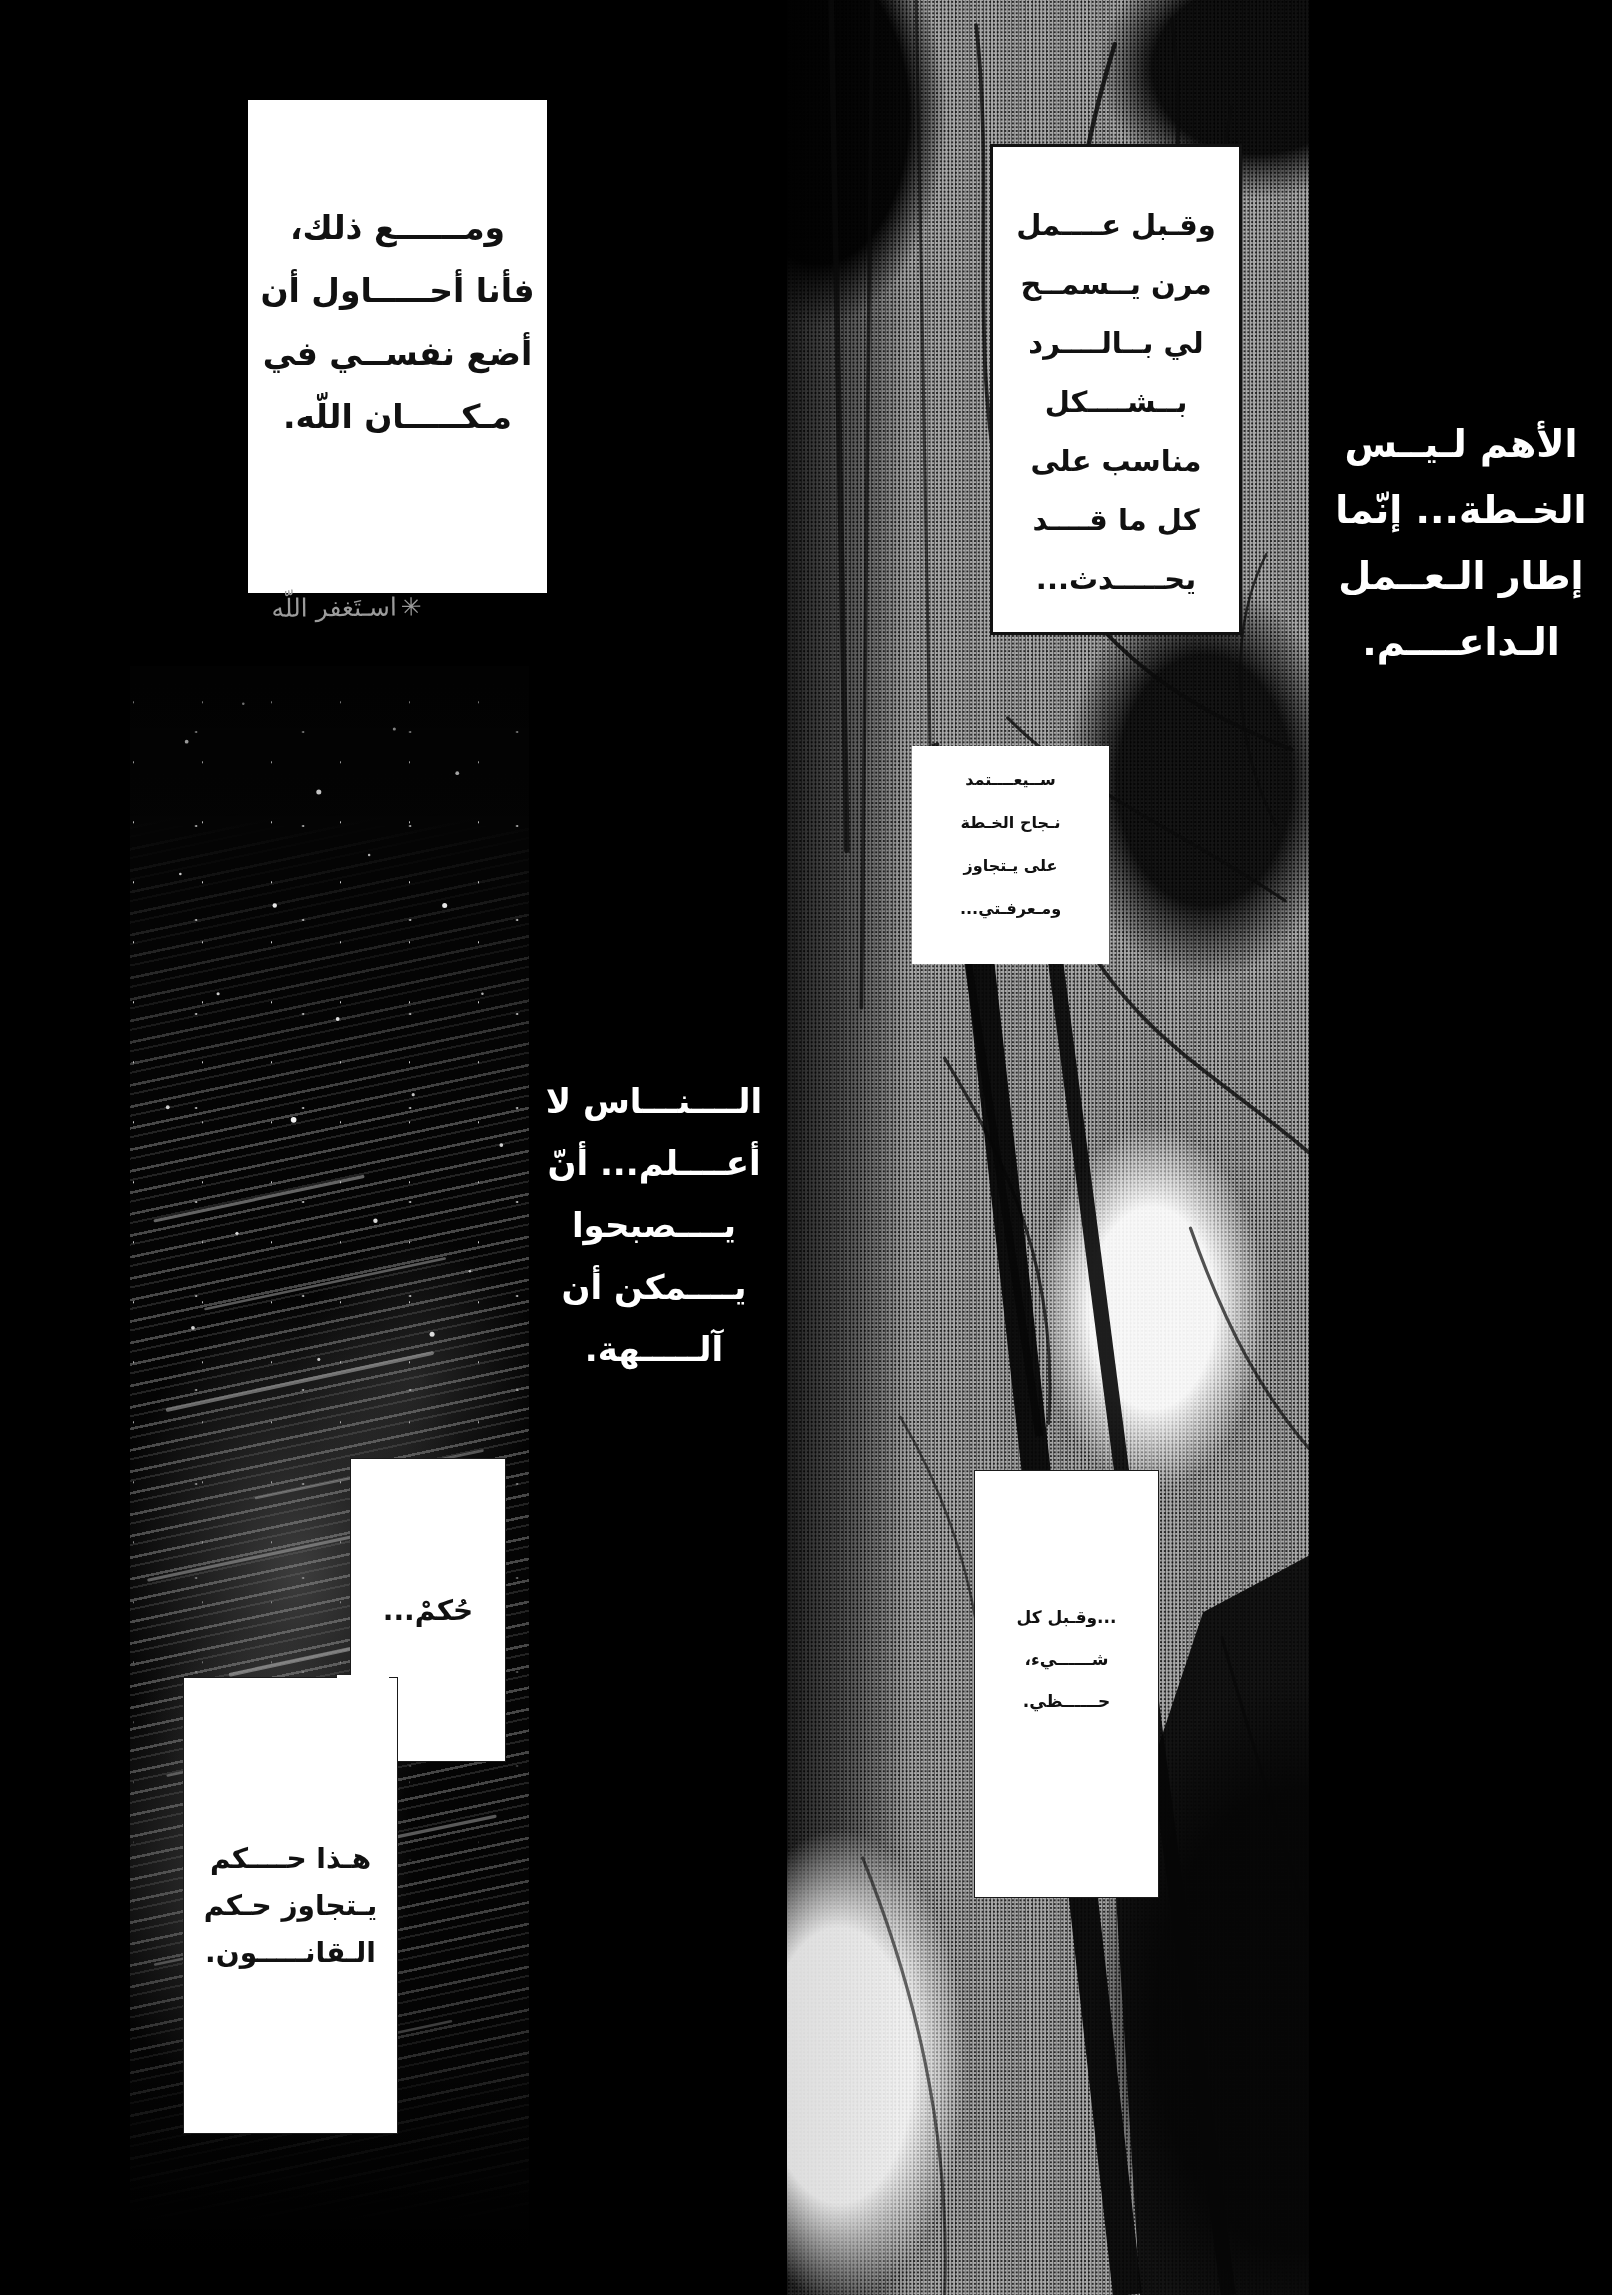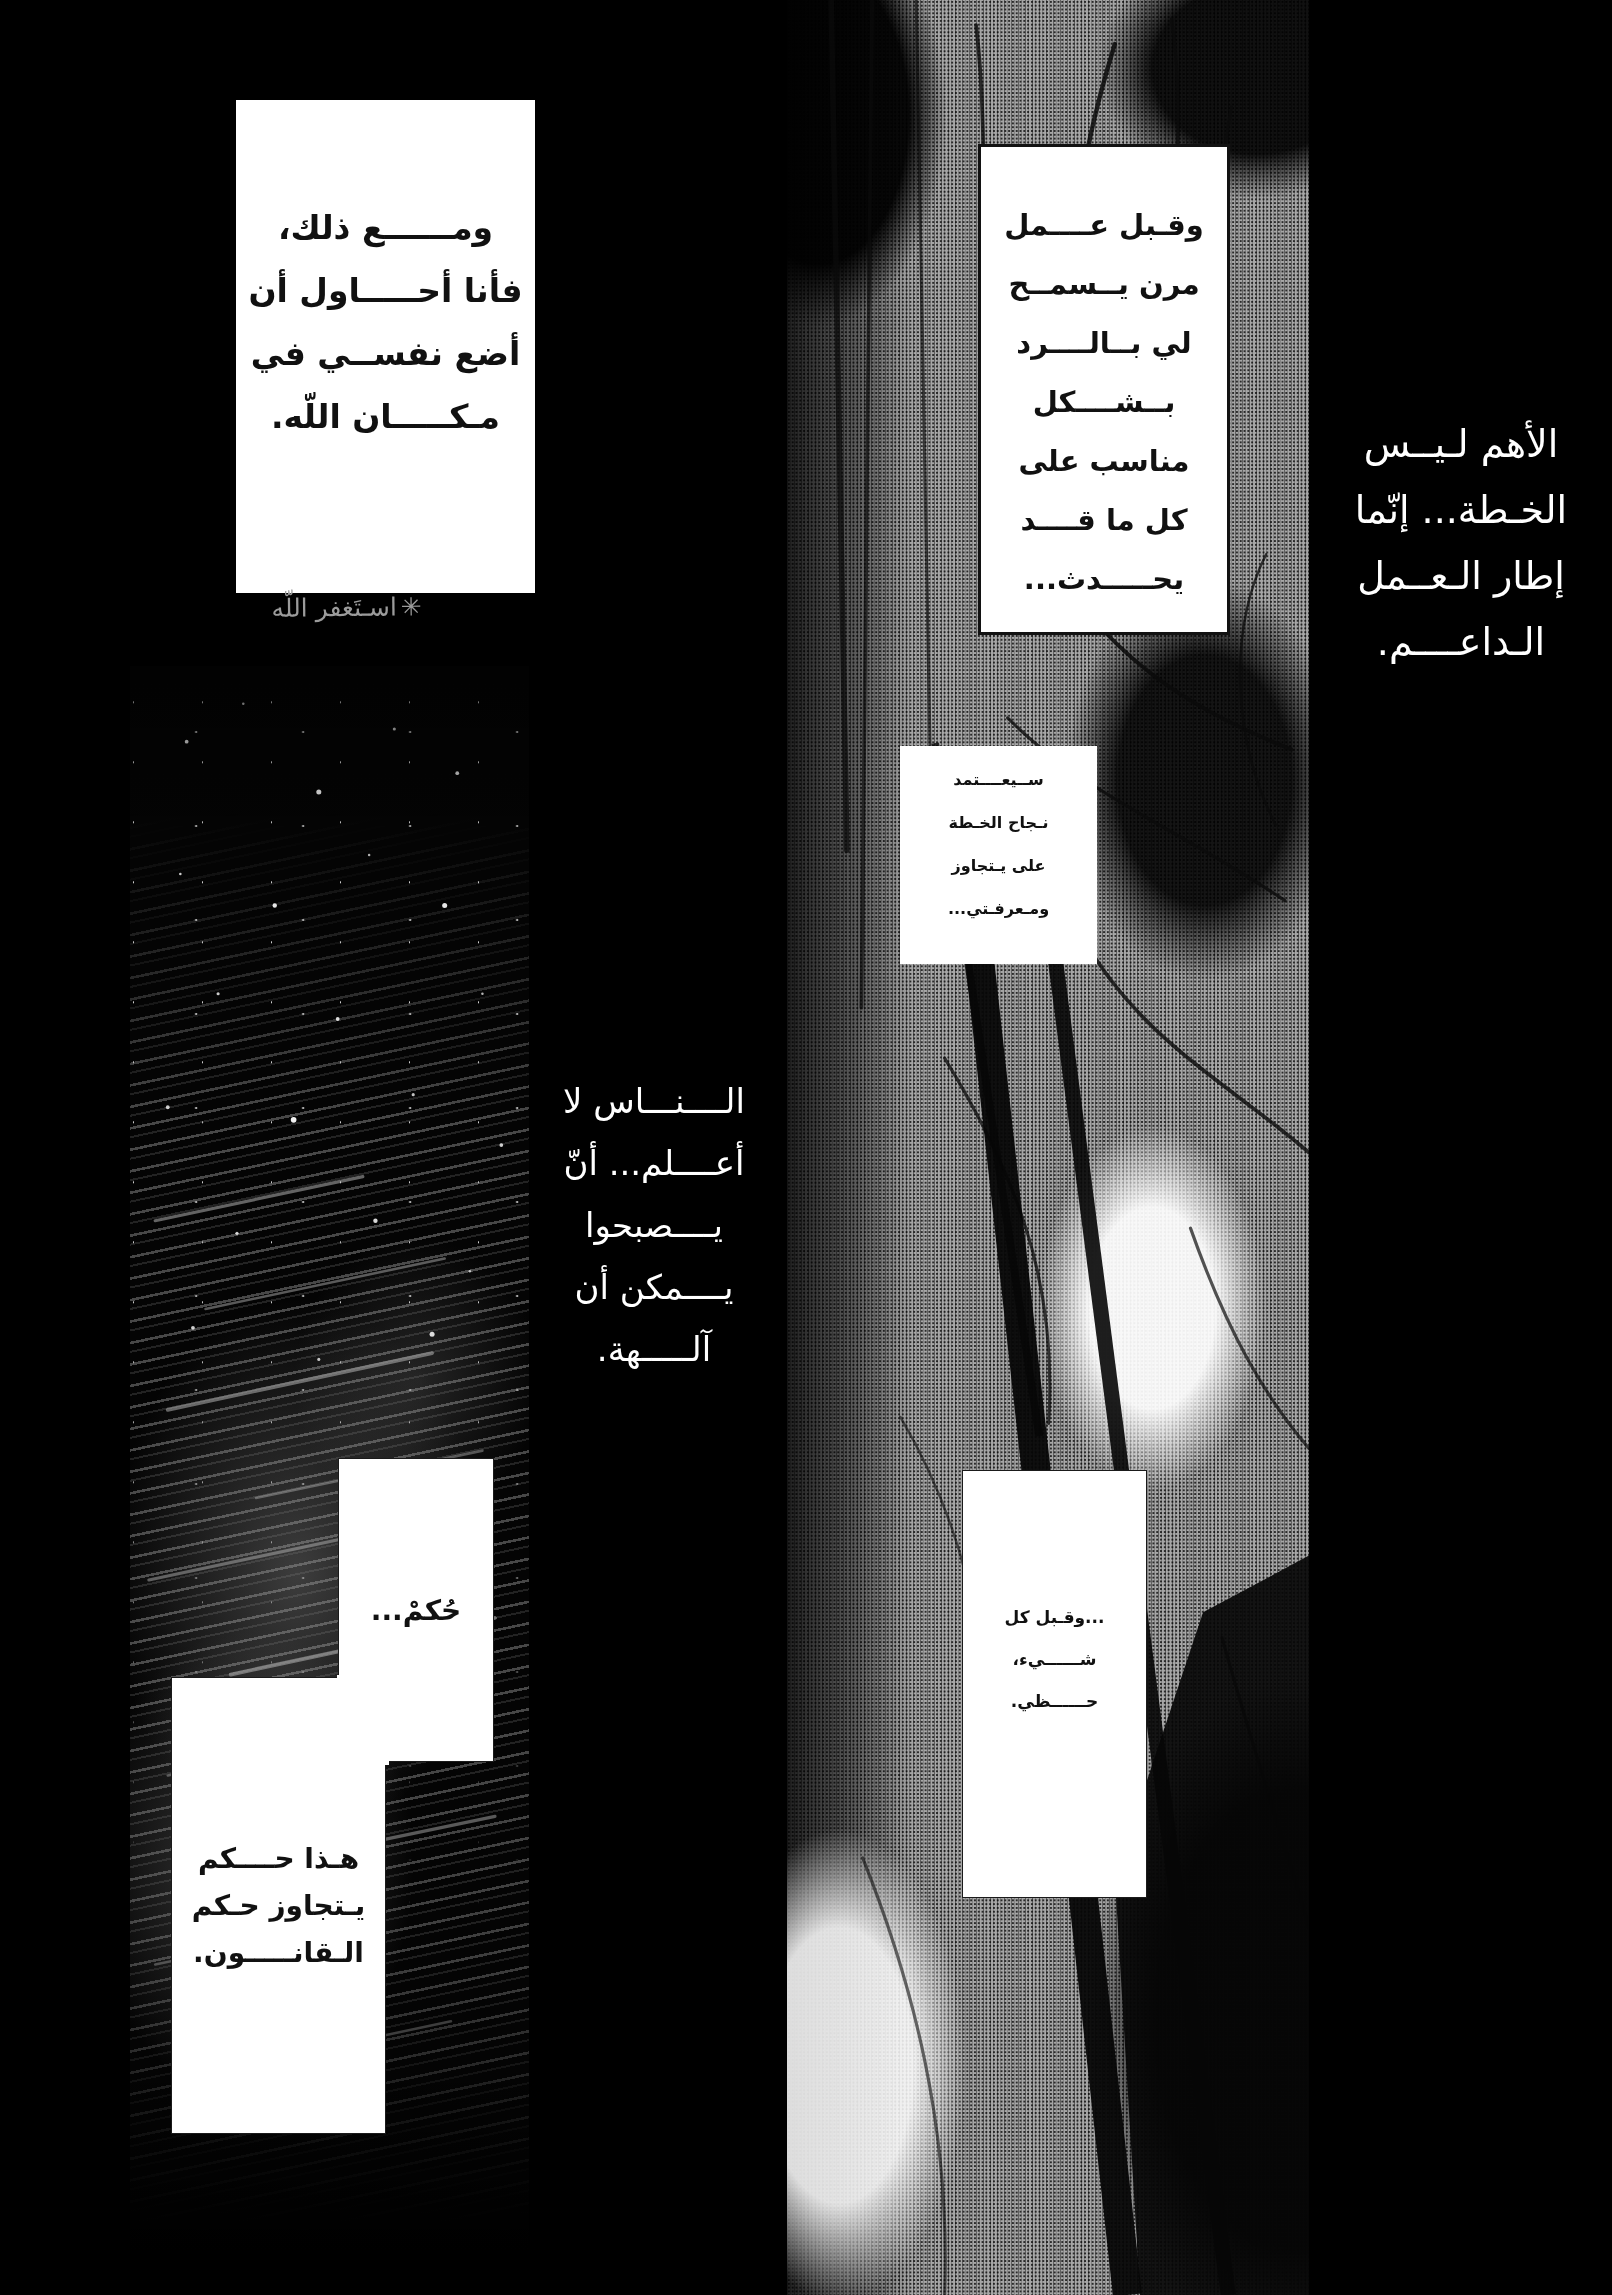--- a/index.html
+++ b/index.html
@@ -53,26 +53,26 @@
   }
   .water-art{position:absolute;left:0;top:0;width:100%;height:100%;}
   .water-fade{
     position:absolute;left:0;top:0;right:0;bottom:0;
     background:linear-gradient(180deg, rgba(0,0,0,.55) 0, rgba(0,0,0,0) 12%, rgba(0,0,0,0) 86%, #000 98%);
   }
   
   .bubble{
     position:absolute;background:#fff;color:#111;
     display:flex;flex-direction:column;justify-content:center;align-items:center;
-    direction:rtl;text-align:center;font-weight:bold;box-sizing:border-box;
+    direction:rtl;text-align:center;font-weight:bold;box-sizing:border-box;margin-left:12px;
   }
   .bordered{border:3.1px solid #121212;}
   .thin{border:1.9px solid #1a1a1a;}
   .caption{
-    position:absolute;color:#fff;font-weight:normal;direction:rtl;text-align:center;
+    position:absolute;color:#fff;font-weight:bold;direction:rtl;text-align:center;
   }
   .ln{white-space:nowrap;}
   #bubble-however  {left:236px; top:100px;  width:299px; height:493px; font-size:33px; line-height:63px; padding-bottom:50px;}
   #translator-note {left:170px; top:593px;  width:353px; font-size:25px; color:#9b9b9b; font-weight:normal;
                     direction:rtl; text-align:center; position:absolute; transform:rotate(-0.6deg); white-space:nowrap;}
   #bubble-framework{left:978px;top:144px;  width:252px; height:491px; font-size:29px; line-height:59px; padding-top:25px;}
   #caption-support {left:1314px;top:411px;  width:294px; font-size:38px; line-height:66px;}
   #bubble-plan     {left:900px;top:746px; width:197px; height:218px; font-size:16px; line-height:43px; padding-bottom:23px;}
   #caption-gods    {left:519px; top:1070px; width:270px; font-size:34px; line-height:62px;}
   #bubble-judgment {left:338px; top:1458px; width:156px; height:304px; font-size:28px;}

